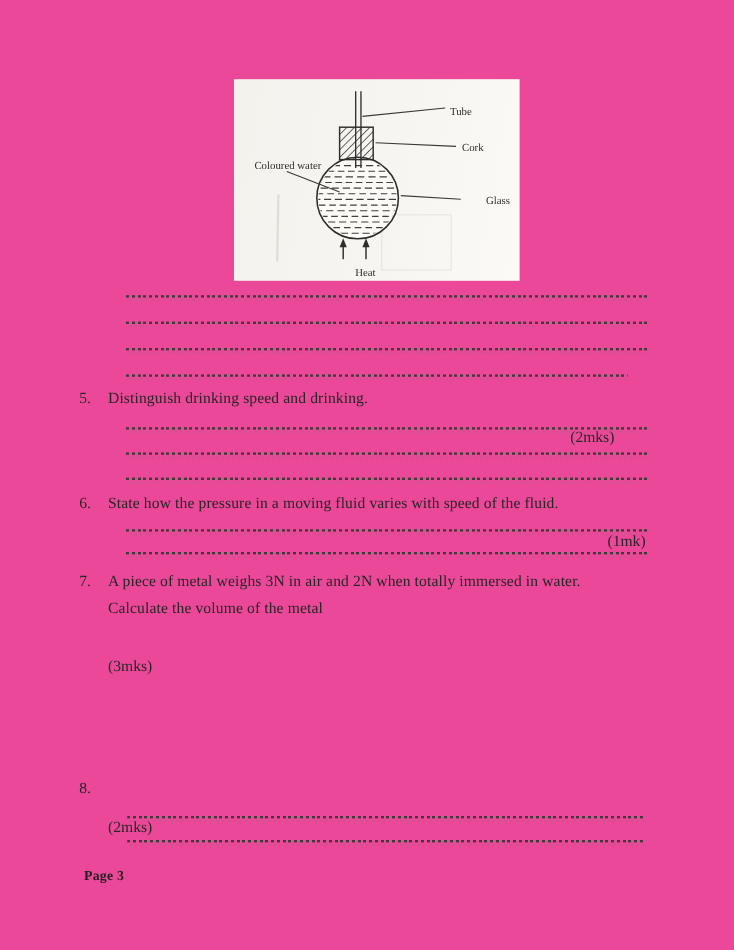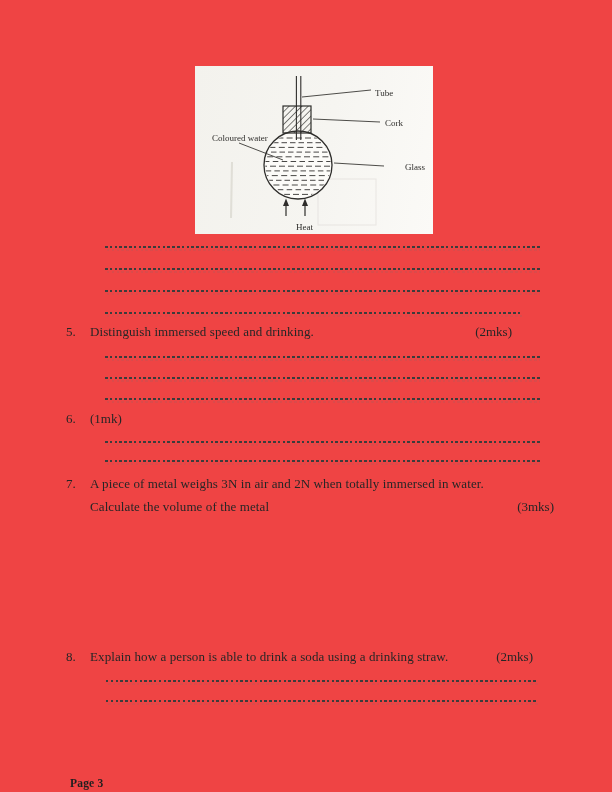--- a/index.html
+++ b/index.html
@@ -1,19 +1,19 @@
 <!DOCTYPE html>
 <html><head>
 <meta charset="utf-8">
 <style>
   html,body{margin:0;padding:0;background:#ffffff;}
   .page{
     position:relative;
     width:612px;height:792px;
-    background:#ef4444;
+    background:#ec4899;
     font-family:"Liberation Serif","DejaVu Serif",serif;
     color:#2b2b2b;
     overflow:hidden;
   }
   
   .scan{
     position:absolute;left:195px;top:66px;width:238px;height:168px;
     background:linear-gradient(100deg,#f3f2ed 0%,#f6f5f1 55%,#fbfaf7 100%);
   }
   .scan svg{display:block;width:100%;height:100%;}
@@ -32,25 +32,25 @@
     opacity:.16;
   }
   
   .qrow{
     position:absolute;left:66px;width:474px;
     display:flex;align-items:flex-start;
     font-size:13px;line-height:16px;color:#262626;
   }
   .qnum{width:24px;flex:0 0 24px;}
   .qtext{flex:1 1 auto;letter-spacing:.1px;}
-  .qmarks{flex:0 0 auto;white-space:nowrap;}
-  .cont{padding-left:24px;}
+  .qmarks{flex:0 0 auto;white-space:nowrap;margin-top:32px;}
+  .cont{padding-left:24px;flex-direction:column;}
   b{font-weight:normal;}
   .footer{
-    position:absolute;left:70px;top:777px;
+    position:absolute;left:70px;top:724px;
     font-size:11.5px;font-weight:bold;color:#1f1f1f;letter-spacing:.2px;
   }
 </style>
 </head>
 <body>
 
 <div class="page">
 
   <div class="scan">
     <svg viewBox="0 0 238 168">
@@ -113,46 +113,46 @@
     </svg>
   </div>
 
   <div class="dline" style="left:105px;top:246px;width:435px"></div>
   <div class="dline" style="left:105px;top:268px;width:435px"></div>
   <div class="dline" style="left:105px;top:290px;width:435px"></div>
   <div class="dline" style="left:105px;top:312px;width:418px"></div>
 
   <div class="qrow" style="top:324px">
     <span class="qnum">5.</span>
-    <span class="qtext"><span>Distinguish immersed </span><b>speed</b><span> and </span><b>drinking.</b></span>
+    <span class="qtext"><span>Distinguish drinking </span><b>speed</b><span> and </span><b>drinking.</b></span>
     <span class="qmarks" style="margin-right:28px">(2mks)</span>
   </div>
   <div class="dline" style="left:105px;top:356px;width:435px"></div>
   <div class="dline" style="left:105px;top:377px;width:435px"></div>
   <div class="dline" style="left:105px;top:398px;width:435px"></div>
 
   <div class="qrow" style="top:411px">
     <span class="qnum">6.</span>
+    <span class="qtext">State how the pressure in a moving fluid varies with speed of the fluid.</span>
     <span class="qmarks" style="margin-right:2px">(1mk)</span>
   </div>
   <div class="dline" style="left:105px;top:441px;width:435px"></div>
   <div class="dline" style="left:105px;top:460px;width:435px"></div>
 
   <div class="qrow" style="top:476px">
     <span class="qnum">7.</span>
     <span class="qtext">A piece of metal weighs 3N in air and 2N when totally immersed in water.</span>
   </div>
   <div class="qrow cont" style="top:499px">
     <span class="qtext">Calculate the volume of the metal</span>
     <span class="qmarks" style="margin-right:10px">(3mks)</span>
   </div>
 
   <div class="qrow" style="top:649px">
     <span class="qnum">8.</span>
-    <span class="qtext">Explain how a person is able to drink a soda using a drinking straw.</span>
     <span class="qmarks" style="margin-right:7px">(2mks)</span>
   </div>
   <div class="dline" style="left:106px;top:680px;width:432px"></div>
   <div class="dline" style="left:106px;top:700px;width:432px"></div>
 
   <div class="footer">Page 3</div>
 
 </div>
 
 </body></html>

